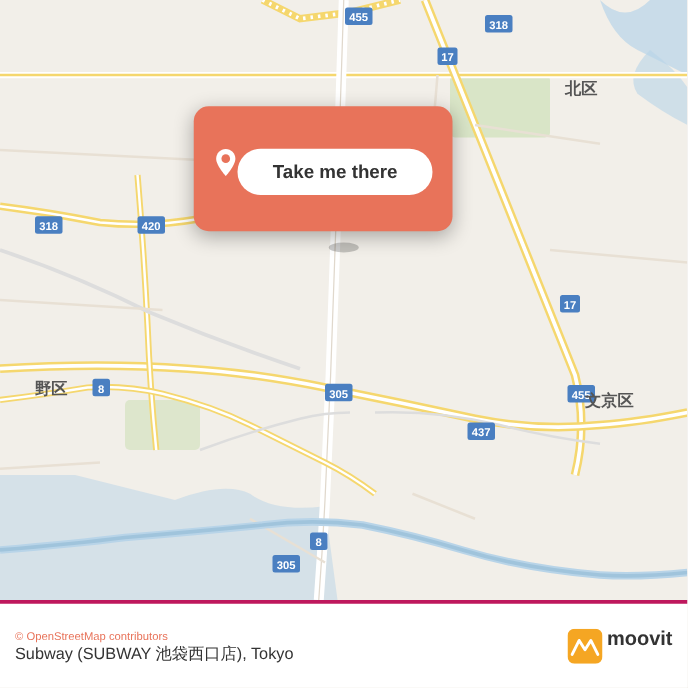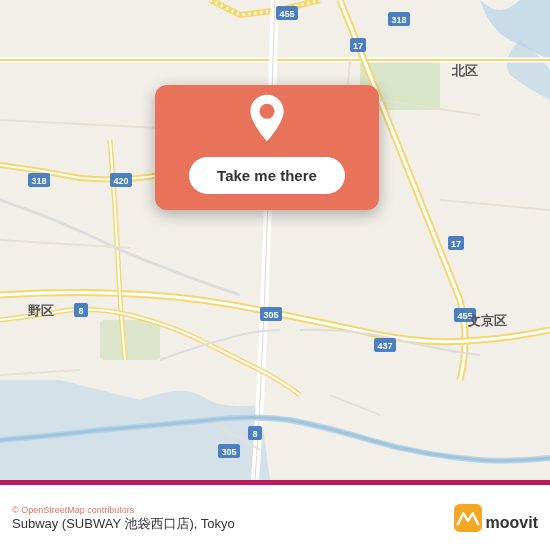--- a/index.html
+++ b/index.html
@@ -35,26 +35,26 @@
       top: 0; left: 0;
       width: 100%;
       height: 100%;
     }
 
     
     #popup-card {
       position: absolute;
       top: 85px;
       left: 155px;
-      width: 224px;
+      width: 207px;
       background: #e8735a;
       border-radius: 12px;
-      padding: 8px 16px 16px;
-      display: flex;
-      flex-direction: column;
+      padding: 20px 16px 16px;
+      display: flex;
+      flex-direction: row;
       align-items: center;
       box-shadow: 0 4px 15px rgba(0,0,0,0.3);
     }
 
     #location-pin {
       width: 50px;
       height: 50px;
       margin-bottom: 14px;
     }
 
@@ -71,21 +71,21 @@
     }
 
     
     #bottom-bar {
       width: 550px;
       height: 70px;
       background: white;
       display: flex;
       align-items: center;
       padding: 0 12px;
-      border-top: 5px solid #be185d;
+      border-top: 3px solid #be185d;
       justify-content: space-between;
     }
 
     #bottom-info {
       display: flex;
       flex-direction: column;
     }
 
     #place-name {
       font-size: 13px;
@@ -98,21 +98,21 @@
       color: #888;
       margin-top: 2px;
     }
 
     #osm-credit span {
       color: #e8735a;
     }
 
     #moovit-logo {
       display: flex;
-      align-items: flex-end;
+      align-items: flex-start;
       gap: 4px;
     }
 
     .moovit-icon {
       width: 28px;
       height: 28px;
     }
 
     .moovit-text {
       font-size: 16px;

